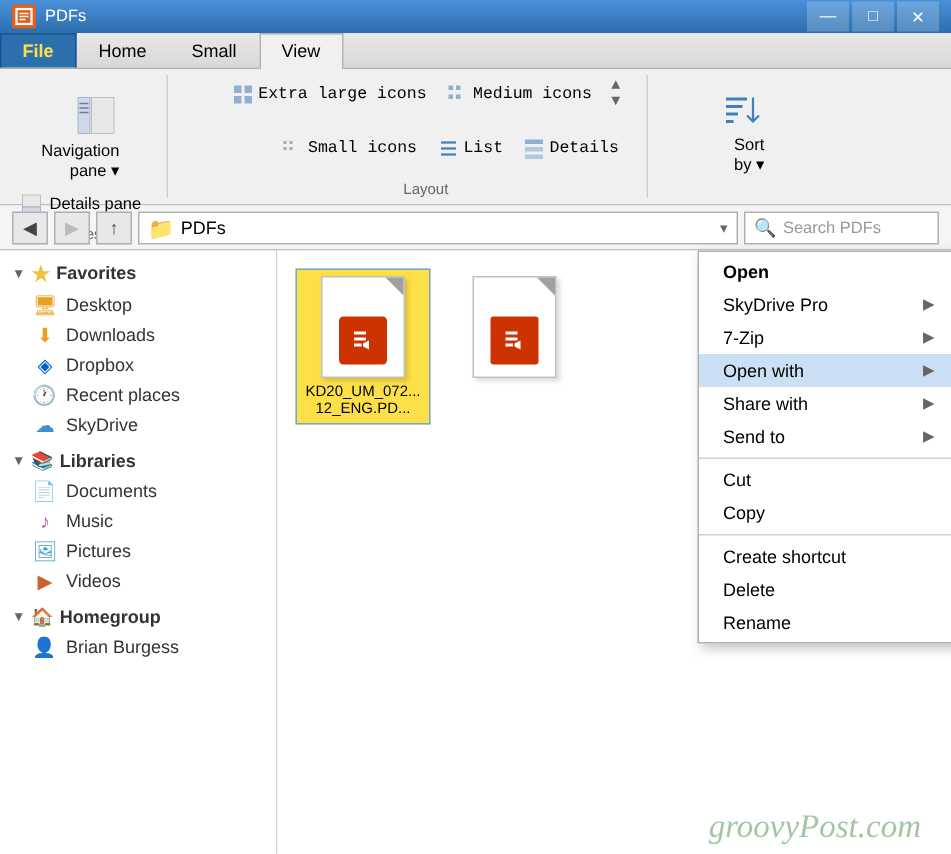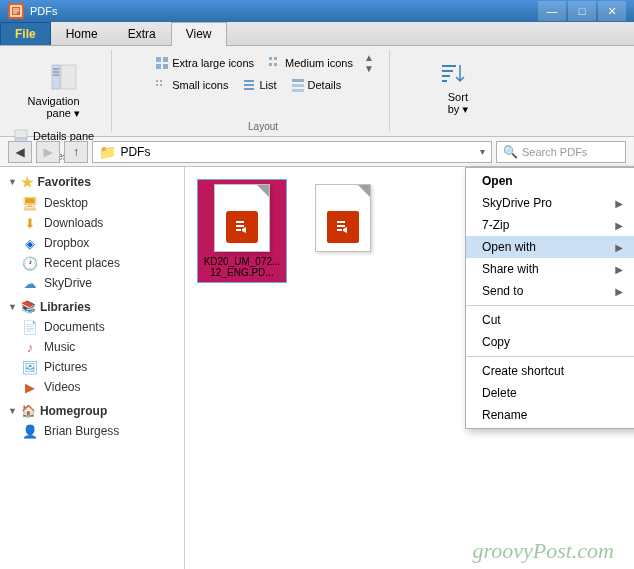--- a/index.html
+++ b/index.html
@@ -60,21 +60,21 @@
     .sidebar-item { display: flex; align-items: center; gap: 6px; padding: 2px 8px 2px 22px; cursor: pointer; font-size: 12px; color: #333; }
     .sidebar-item-icon { width: 16px; height: 16px; flex-shrink: 0; display: flex; align-items: center; justify-content: center; font-size: 13px; }
     .chevron { font-size: 9px; color: #666; }
     .star-icon { color: #f0c040; font-size: 14px; }
     .folder-icon { color: #e8a020; }
     .lib-icon { color: #a0b8d8; }
 
     
     .file-area { flex: 1; padding: 8px; position: relative; background: #fff; }
     .file-item { display: inline-flex; flex-direction: column; align-items: center; width: 90px; margin: 4px; padding: 4px; cursor: pointer; border: 1px solid transparent; vertical-align: top; }
-    .file-item.selected { background: #be185d; border-color: #70a8d8; }
+    .file-item.selected { background: #fde047; border-color: #70a8d8; }
     .file-thumb { width: 64px; height: 70px; position: relative; }
     .file-page { width: 56px; height: 68px; background: #fff; border: 1px solid #c0c0c0; position: absolute; top: 0; left: 4px; box-shadow: 2px 2px 3px rgba(0,0,0,0.15); }
     .file-logo { position: absolute; bottom: 8px; left: 50%; transform: translateX(-50%); width: 36px; height: 36px; background: #cc3300; border-radius: 3px; display: flex; align-items: center; justify-content: center; color: #fff; font-weight: bold; font-size: 18px; }
     .file-name { font-size: 11px; text-align: center; margin-top: 2px; word-break: break-all; }
 
     
     .context-menu {
       position: absolute;
       left: 280px;
       top: 0px;
@@ -108,21 +108,21 @@
     <button class="title-bar-btn">—</button>
     <button class="title-bar-btn">□</button>
     <button class="title-bar-btn close">✕</button>
   </div>
 </div>
 
 <div class="ribbon">
   <div class="ribbon-tabs">
     <div class="ribbon-tab file-tab">File</div>
     <div class="ribbon-tab">Home</div>
-    <div class="ribbon-tab">Extra</div>
+    <div class="ribbon-tab">Small</div>
     <div class="ribbon-tab active">View</div>
   </div>
 
   <div class="ribbon-content">
 
     <div class="ribbon-group">
       <div class="panes-group">
         <div class="ribbon-big-btn">
           <div class="ribbon-big-icon">
             <svg width="28" height="28" viewBox="0 0 28 28">
@@ -151,21 +151,21 @@
           </div>
           <span style="font-size:11px;">Details pane</span>
         </div>
       </div>
       <span class="ribbon-group-label">Panes</span>
     </div>
 
     <div class="ribbon-divider"></div>
 
     <div class="ribbon-group">
-      <div style="display:flex; flex-direction:column; gap:1px; width:100%;">
+      <div style="display:flex; flex-direction:column; gap:15px; width:100%;font-family:Liberation Mono, monospace;">
         <div style="display:flex; gap:2px;">
           <div class="layout-btn">
             <svg width="14" height="14" viewBox="0 0 14 14">
                 <rect x="1" y="1" width="5" height="5" fill="#90b0d0"></rect>
                 <rect x="8" y="1" width="5" height="5" fill="#90b0d0"></rect>
                 <rect x="1" y="8" width="5" height="5" fill="#90b0d0"></rect>
                 <rect x="8" y="8" width="5" height="5" fill="#90b0d0"></rect>
               </svg>
             <span style="font-size:11px;">Extra large icons</span>
           </div>
@@ -173,21 +173,21 @@
             <svg width="14" height="14" viewBox="0 0 14 14">
                 <rect x="1" y="1" width="3" height="3" fill="#90b0d0"></rect>
                 <rect x="6" y="1" width="3" height="3" fill="#90b0d0"></rect>
                 <rect x="1" y="7" width="3" height="3" fill="#90b0d0"></rect>
                 <rect x="6" y="7" width="3" height="3" fill="#90b0d0"></rect>
               </svg>
             <span style="font-size:11px;">Medium icons</span>
           </div>
           <div style="display:flex; align-items:center; justify-content:center; width:16px; cursor:pointer; color:#666; font-size:10px;">▲<br>▼</div>
         </div>
-        <div style="display:flex; gap:2px;">
+        <div style="display:flex; gap:2px;justify-content:flex-end;">
           <div class="layout-btn">
             <svg width="14" height="14" viewBox="0 0 14 14">
                 <rect x="1" y="2" width="2" height="2" fill="#90b0d0"></rect>
                 <rect x="5" y="2" width="2" height="2" fill="#90b0d0"></rect>
                 <rect x="1" y="6" width="2" height="2" fill="#90b0d0"></rect>
                 <rect x="5" y="6" width="2" height="2" fill="#90b0d0"></rect>
               </svg>
             <span style="font-size:11px;">Small icons</span>
           </div>
           <div class="layout-btn">

